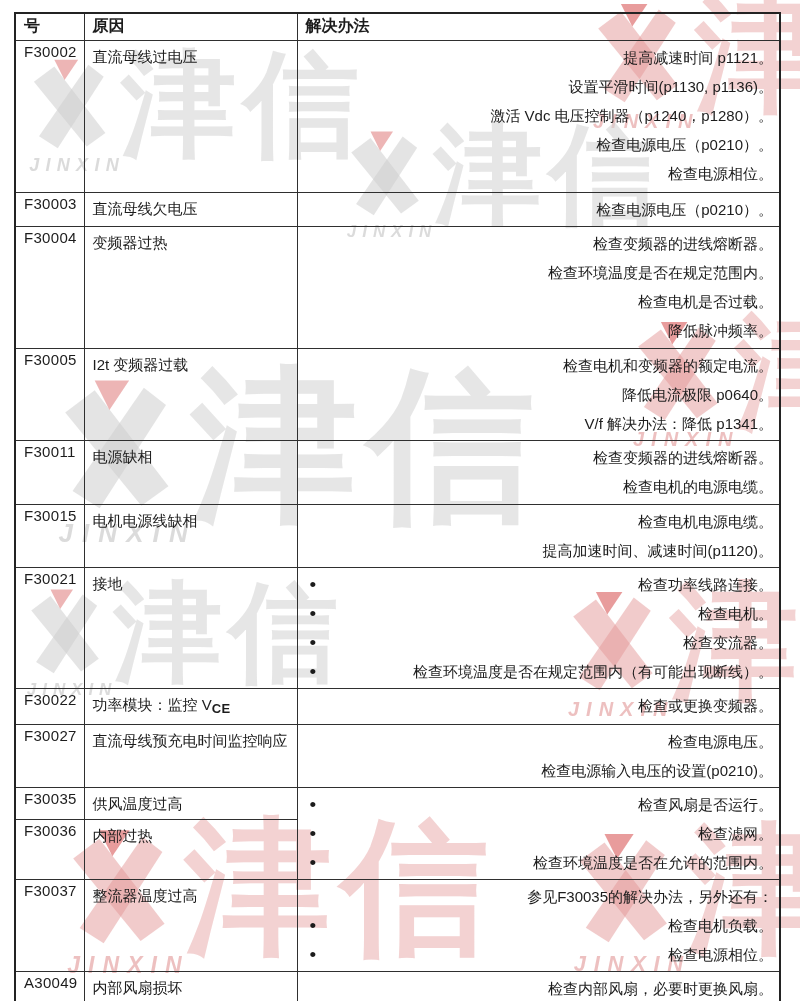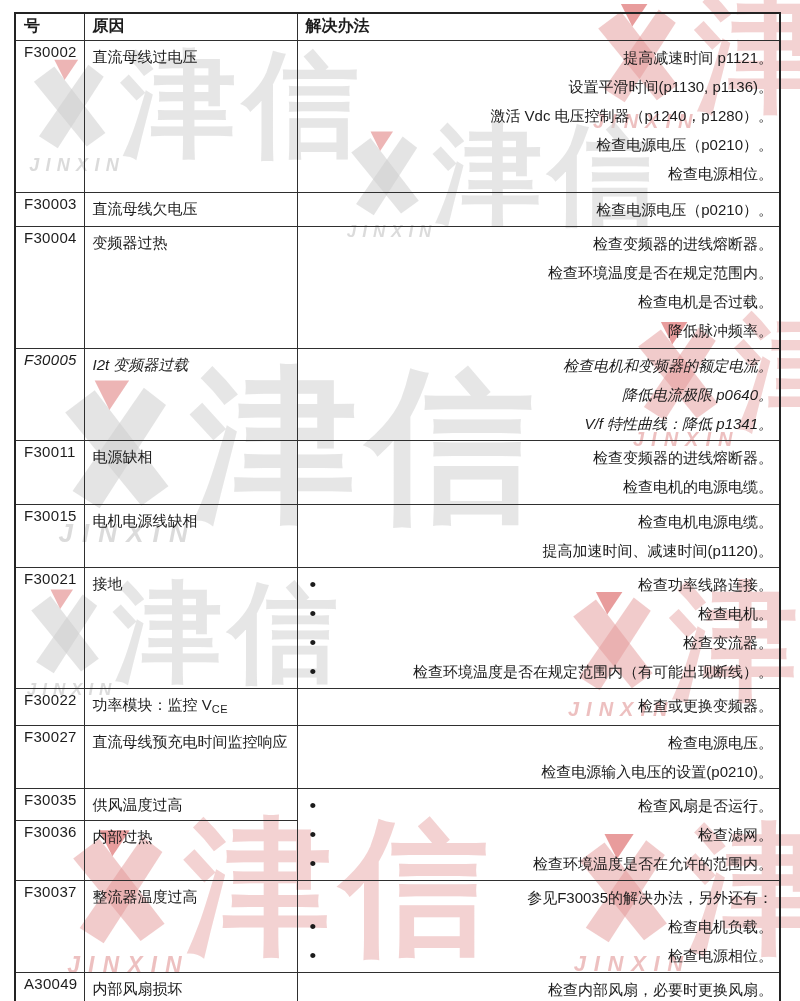--- a/index.html
+++ b/index.html
@@ -57,21 +57,21 @@
   .code{font-size:15px;letter-spacing:0.3px;padding-left:8px;}
   .cause{line-height:27px;padding-right:5px;}
   .sol{padding-left:10px;padding-right:6px;text-align:right;}
   .sline{line-height:29px;}
   .sline.bullet{position:relative;padding-left:26px;}
   .sline.bullet::before{
     content:"\2022";
     position:absolute;left:4px;top:0;
     font-size:19px;line-height:29px;
   }
-  sub.vsub{font-size:11px;font-weight:normal;vertical-align:-3px;letter-spacing:0.5px;}
+  sub.vsub{font-size:13px;font-weight:bold;vertical-align:-3px;letter-spacing:0.5px;}
 </style>
 </head>
 <body>
 
 <div class="page">
 
   <div class="wm-layer">
     <div class="wm red" style="left:585px;top:2px;">
       <div class="wm-row">
         <svg class="wm-x" viewBox="0 0 110 110">
@@ -208,27 +208,27 @@
       <tr style="height:122px;">
         <td class="code">F30004</td>
         <td class="cause">变频器过热</td>
         <td class="sol">
           <div class="sline">检查变频器的进线熔断器。</div>
           <div class="sline">检查环境温度是否在规定范围内。</div>
           <div class="sline">检查电机是否过载。</div>
           <div class="sline">降低脉冲频率。</div>
         </td>
       </tr>
-      <tr style="height:87px;font-style:italic;">
+      <tr style="height:87px;">
         <td class="code">F30005</td>
         <td class="cause">I2t 变频器过载</td>
         <td class="sol">
           <div class="sline">检查电机和变频器的额定电流。</div>
           <div class="sline">降低电流极限 p0640。</div>
-          <div class="sline">V/f 特性曲线：降低 p1341。</div>
+          <div class="sline">V/f 解决办法：降低 p1341。</div>
         </td>
       </tr>
       <tr style="height:64px;">
         <td class="code">F30011</td>
         <td class="cause">电源缺相</td>
         <td class="sol">
           <div class="sline">检查变频器的进线熔断器。</div>
           <div class="sline">检查电机的电源电缆。</div>
         </td>
       </tr>

